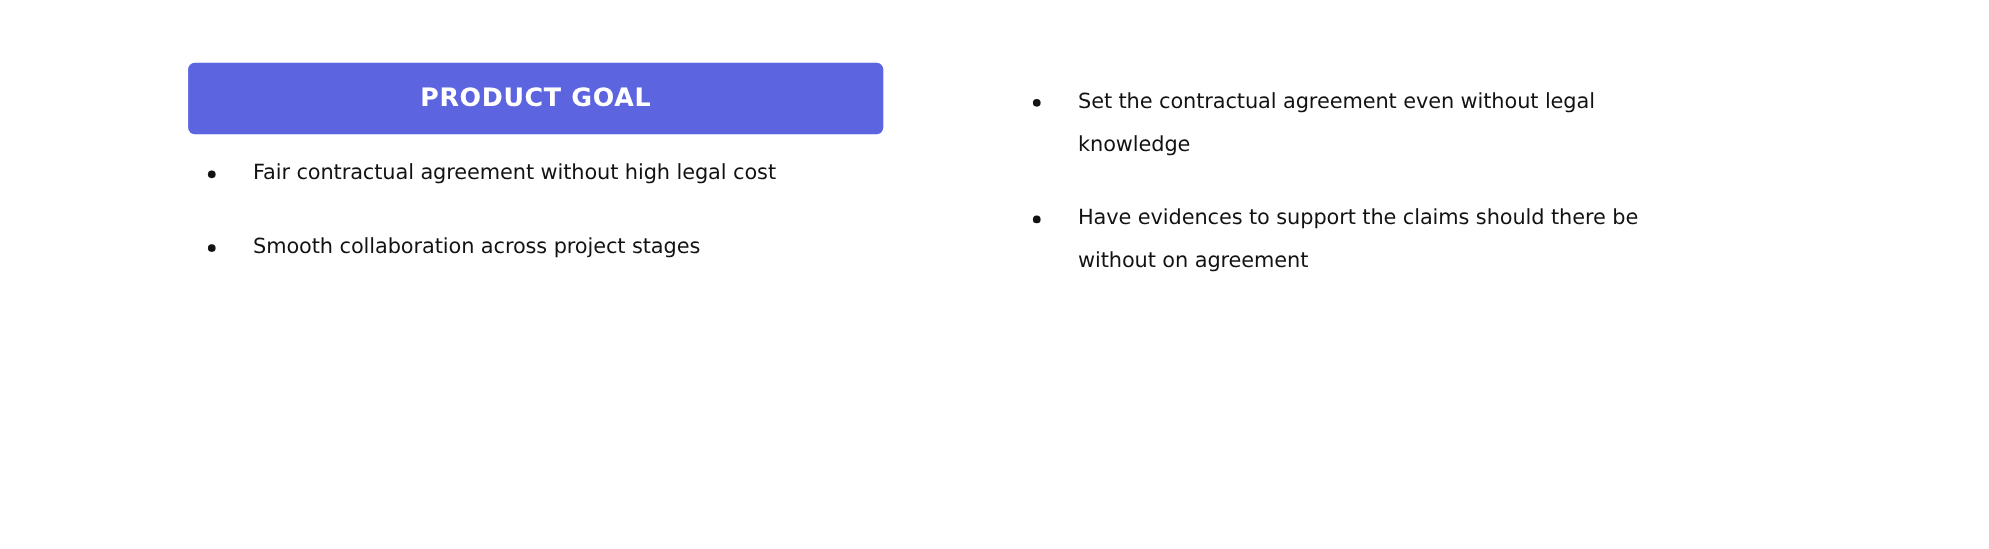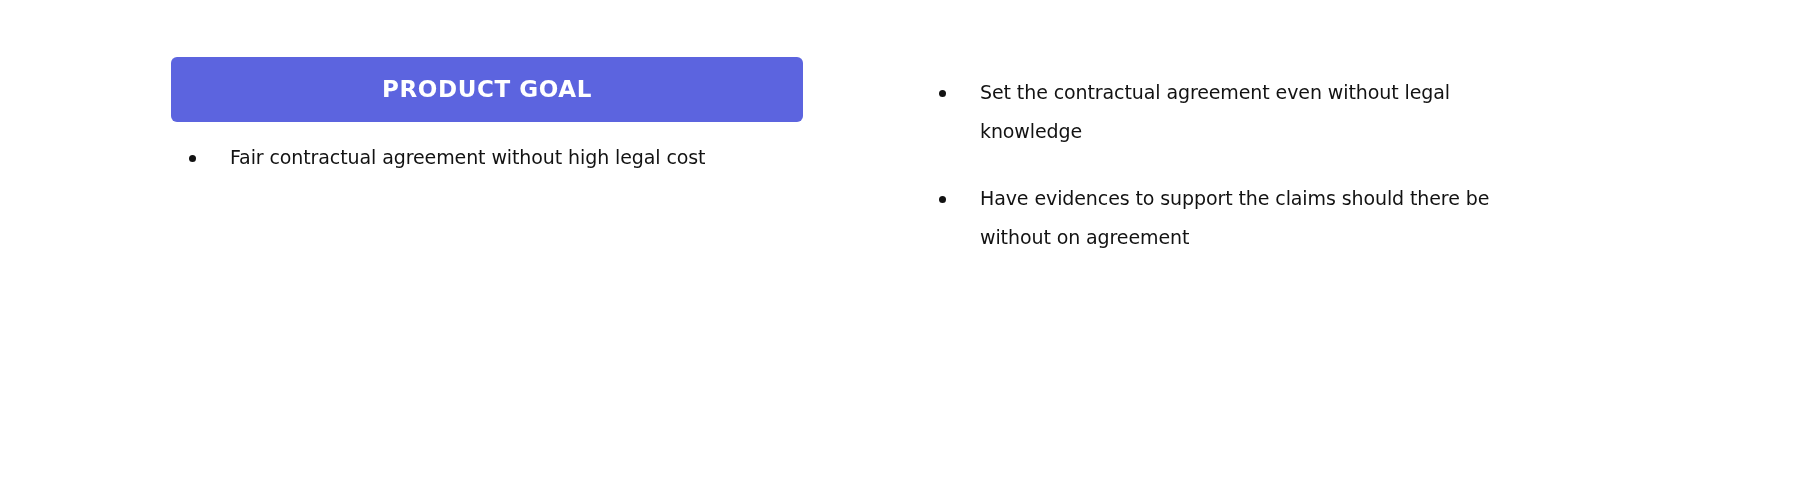--- a/index.html
+++ b/index.html
@@ -95,20 +95,24 @@
 
   <section id="column-product" class="goal-column">
     <div class="goal-header">
       <span class="goal-header-label">PRODUCT GOAL</span>
     </div>
     <ul class="goal-list">
       <li class="goal-item">
         <span class="bullet-dot"></span>
         <span class="goal-item-text">Fair contractual agreement without high legal cost</span>
       </li>
+      <li class="goal-item">
+        <span class="bullet-dot"></span>
+        <span class="goal-item-text">Smooth collaboration across project stages</span>
+      </li>
     </ul>
   </section>
 
   <section id="column-user" class="goal-column">
     <ul class="goal-list">
       <li class="goal-item">
         <span class="bullet-dot"></span>
         <span class="goal-item-text">Set the contractual agreement even without legal knowledge</span>
       </li>
       <li class="goal-item">

